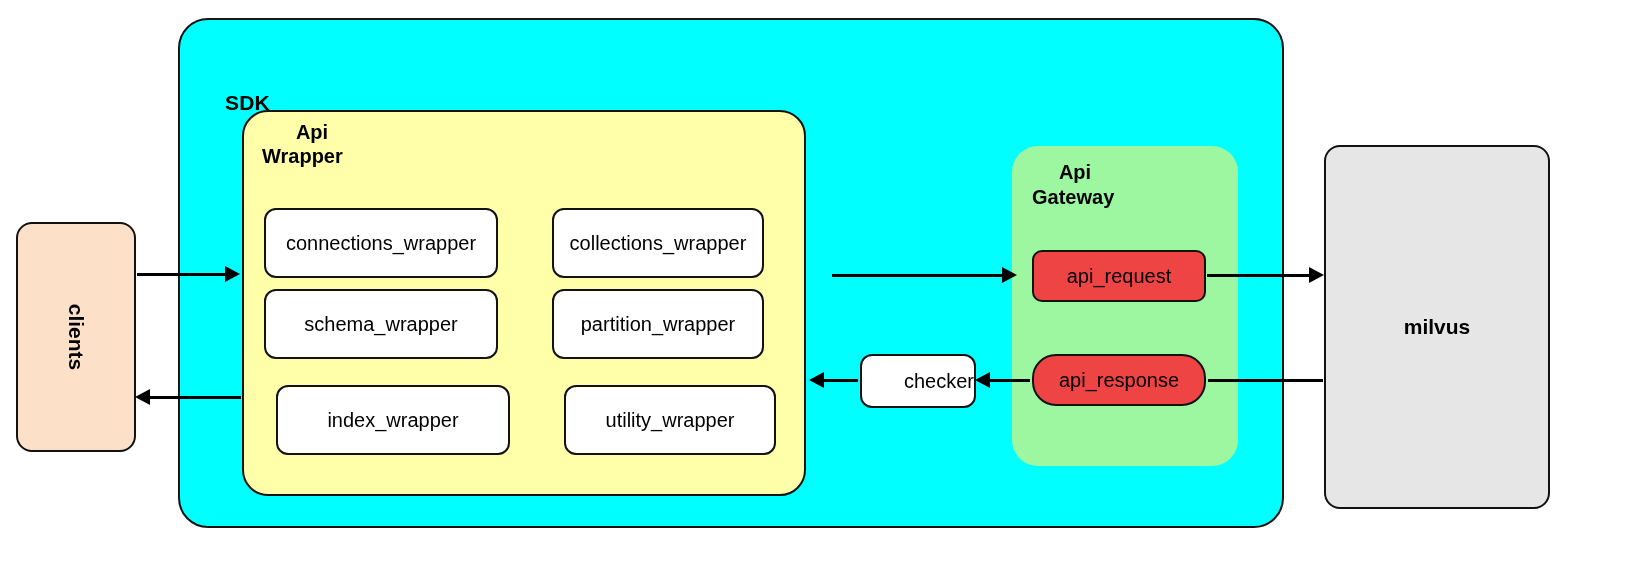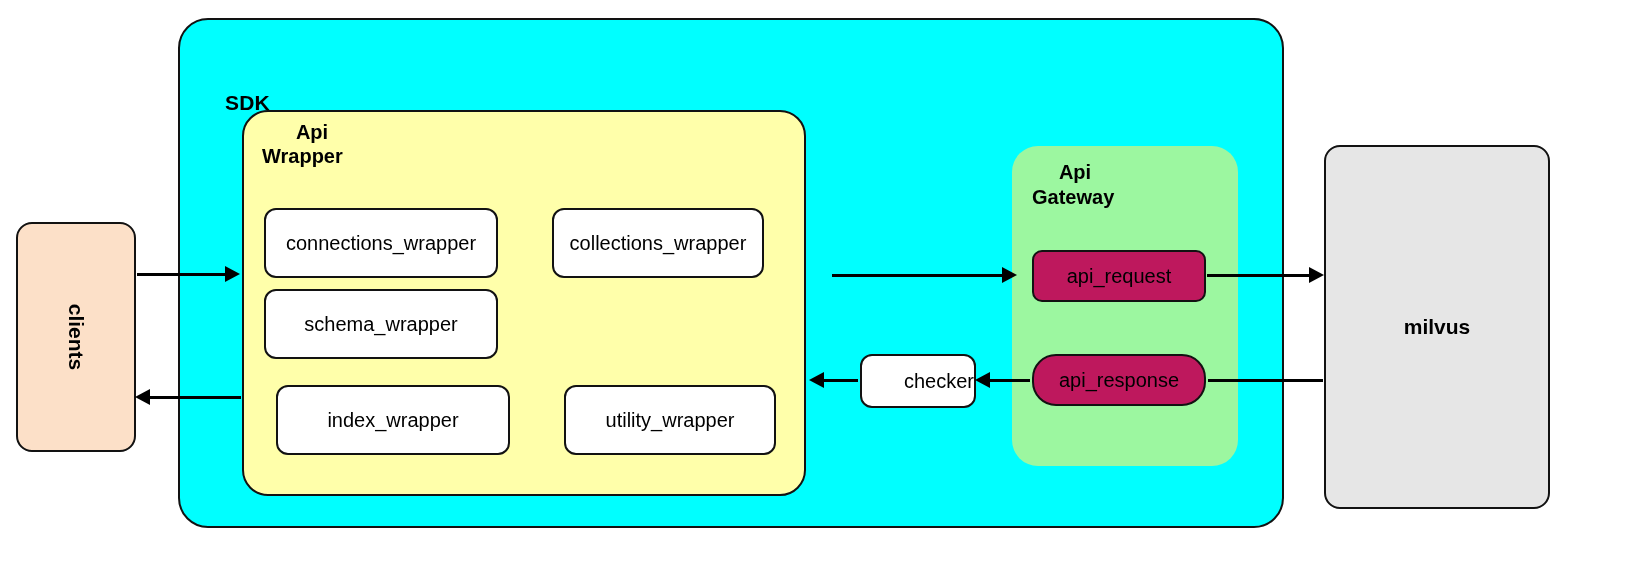--- a/index.html
+++ b/index.html
@@ -119,21 +119,21 @@
     top: 354px;
     width: 116px;
     height: 54px;
     background: #ffffff;
     border-radius: 12px;
     font-size: 20px;
     justify-content: flex-end;
   }
 
   .gateway-box {
-    background: #be185d;
+    background: #ef4444;
     border-radius: 10px;
     font-size: 20px;
     left: 1032px;
     width: 174px;
     height: 52px;
   }
   #api-request-box  { top: 250px; }
   #api-response-box { top: 354px; border-radius: 24px; }
 
   #clients-box {
@@ -217,20 +217,23 @@
 
   <div class="node wrapper-box col-left row1">
     <span>connections_wrapper</span>
   </div>
   <div class="node wrapper-box col-right row1">
     <span>collections_wrapper</span>
   </div>
   <div class="node wrapper-box col-left row2">
     <span>schema_wrapper</span>
   </div>
+  <div class="node wrapper-box col-right row2">
+    <span>partition_wrapper</span>
+  </div>
   <div class="node wrapper-box col-left row3">
     <span>index_wrapper</span>
   </div>
   <div class="node wrapper-box col-right row3">
     <span>utility_wrapper</span>
   </div>
 
   <div class="node" id="checker-box">
     <span>checker</span>
   </div>

